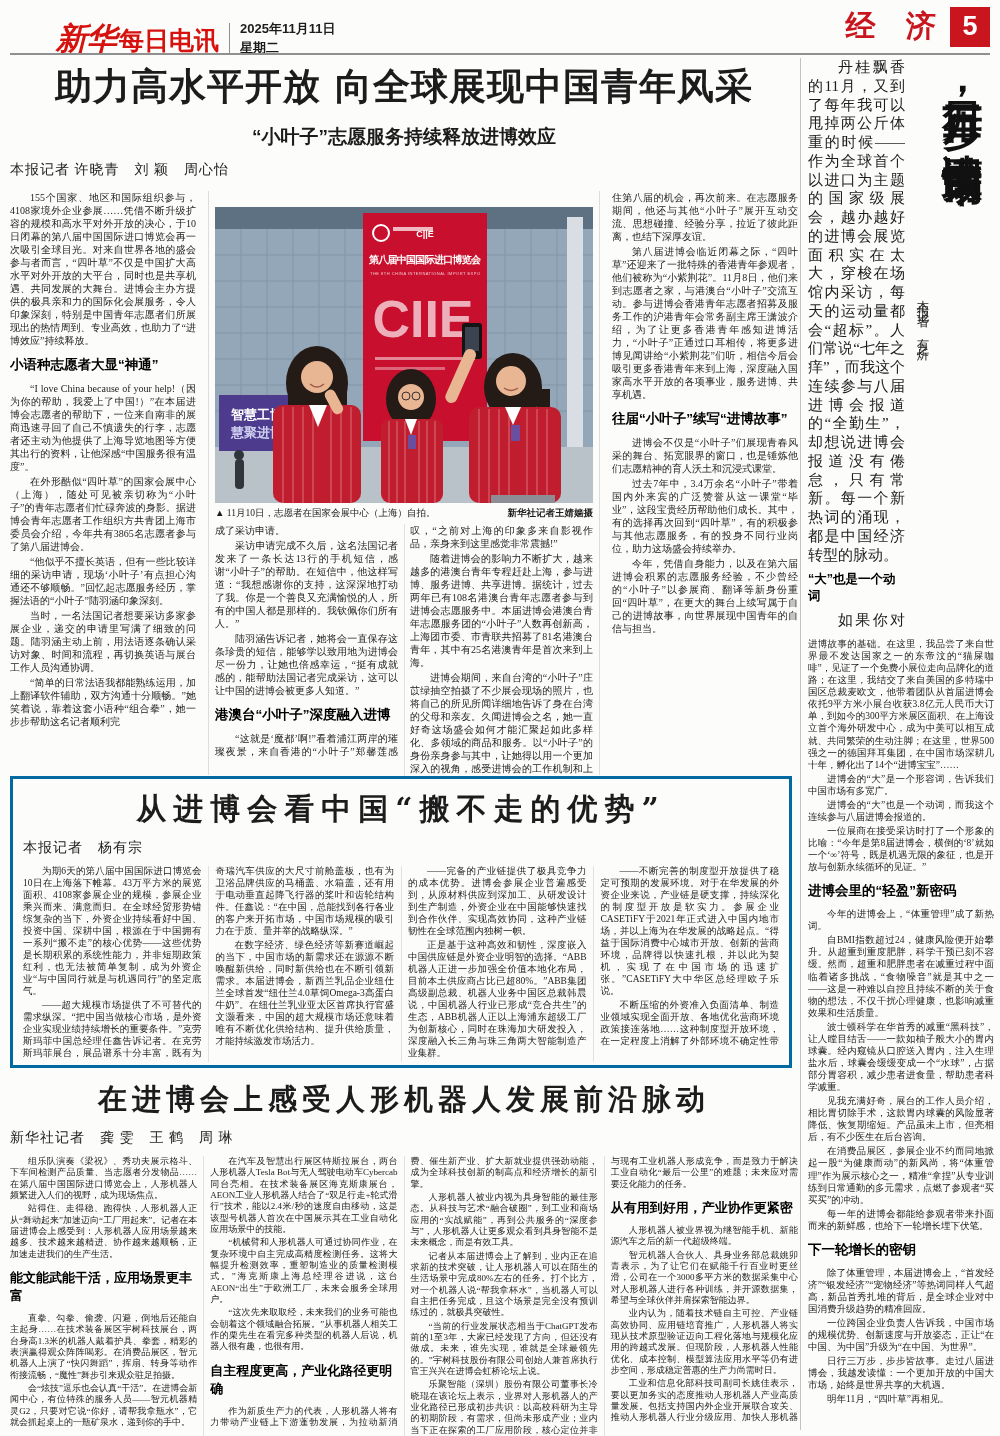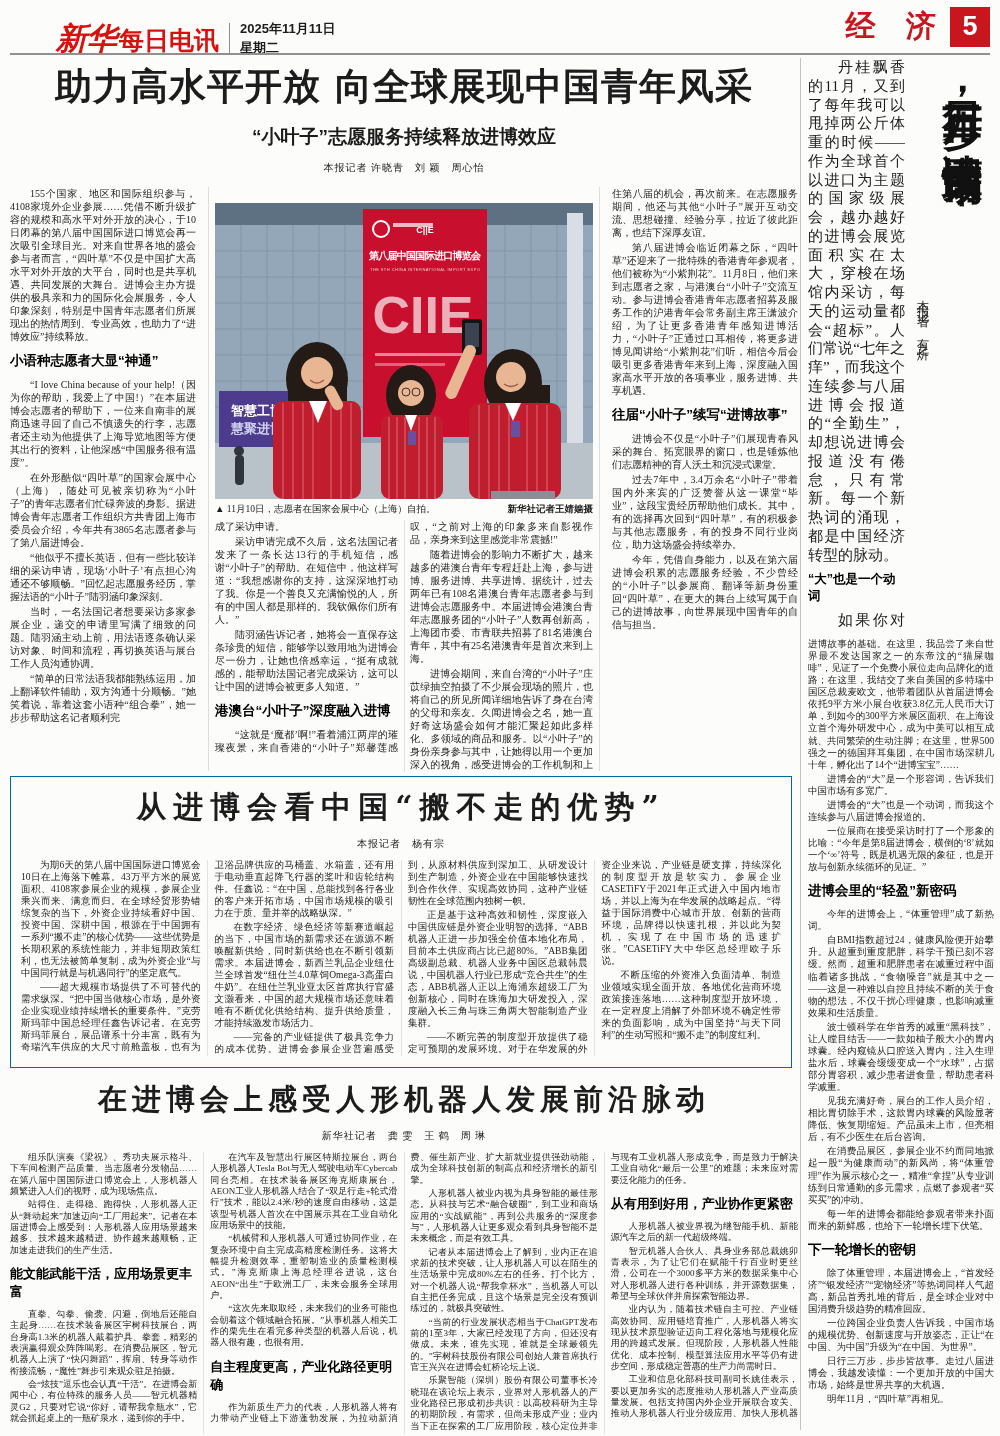--- a/index.html
+++ b/index.html
@@ -16,36 +16,36 @@
   .mast-right{position:absolute;right:0;top:2px;display:flex;align-items:center;}
   .section-name{font-size:30px;font-weight:900;color:#c9151e;letter-spacing:10px;font-family:"DejaVu Serif",serif;margin-right:4px;}
   .page-num{width:40px;height:40px;background:#c9151e;color:#fff;font-size:27px;font-weight:700;
             display:flex;align-items:center;justify-content:center;font-family:"Liberation Sans",sans-serif;}
   .mast-rule{position:absolute;left:10px;top:53px;width:980px;height:2px;background:#909090;}
   
   .para{font-size:10px;line-height:1.3;text-align:justify;margin:0 0 2px;text-indent:2em;}
   .para.noind{text-indent:0;}
   .subhead{font-family:"Liberation Sans",sans-serif;font-size:13.5px;font-weight:700;text-align:left;
            margin:9px 0 8px;break-inside:avoid;color:#000000;}
-  .byline{text-align:center;font-size:10px;color:#222;letter-spacing:1px;}
+  .byline{font-size:14px;color:#222;letter-spacing:1px;}
   
   .article-a{position:absolute;left:10px;top:60px;width:788px;height:714px;}
   .head-a{font-size:37px;font-weight:900;text-align:center;margin:2px 0 0;letter-spacing:1px;font-family:"DejaVu Serif",serif;}
   .sub-a{font-size:19px;font-weight:700;text-align:center;margin:12px 0 0;font-family:"Liberation Sans",sans-serif;}
   .byline-a{margin-top:11px;}
   .cols-a{display:flex;margin-top:12px;height:584px;}
   .col-a1,.col-a4{width:186px;overflow:hidden;}
   .mid-a{width:390px;margin:0 12px;padding:16px 0;border-left:1px solid #ddd;border-right:1px solid #ddd;
          padding-left:6px;padding-right:6px;width:378px;}
   .photo-wrap{width:378px;height:296px;overflow:hidden;background:#8ea2b4;}
   .photo-cap{font-size:9.5px;display:flex;justify-content:space-between;margin:4px 0 5px;line-height:1.3;}
   .photo-credit{font-weight:700;font-family:"Liberation Sans",sans-serif;white-space:nowrap;margin-left:6px;}
   .mid-text{height:252px;column-count:2;column-gap:12px;column-fill:auto;column-rule:1px solid #e2e2e2;overflow:hidden;}
   
-  .article-b{position:absolute;left:10px;top:776px;width:782px;height:292px;border:1px solid #0369a1;
+  .article-b{position:absolute;left:10px;top:776px;width:782px;height:292px;border:3px solid #0369a1;
              box-sizing:border-box;background:#fcfcfa;padding:6px 10px 16px;}
   .head-b{font-size:30px;font-weight:900;text-align:center;margin:4px 0 0;letter-spacing:7px;font-family:"DejaVu Serif",serif;}
   .byline-b{margin-top:9px;}
   .cols-b{margin-top:9px;height:196px;column-count:4;column-gap:14px;column-fill:auto;
           column-rule:1px solid #e2e2e2;overflow:hidden;}
   .cols-b .para{font-size:9.5px;line-height:1.26;}
   
   .article-c{position:absolute;left:10px;top:1080px;width:788px;height:352px;}
   .head-c{font-size:29px;font-weight:900;text-align:center;margin:0;letter-spacing:5px;font-family:"DejaVu Serif",serif;}
   .byline-c{margin-top:9px;}

